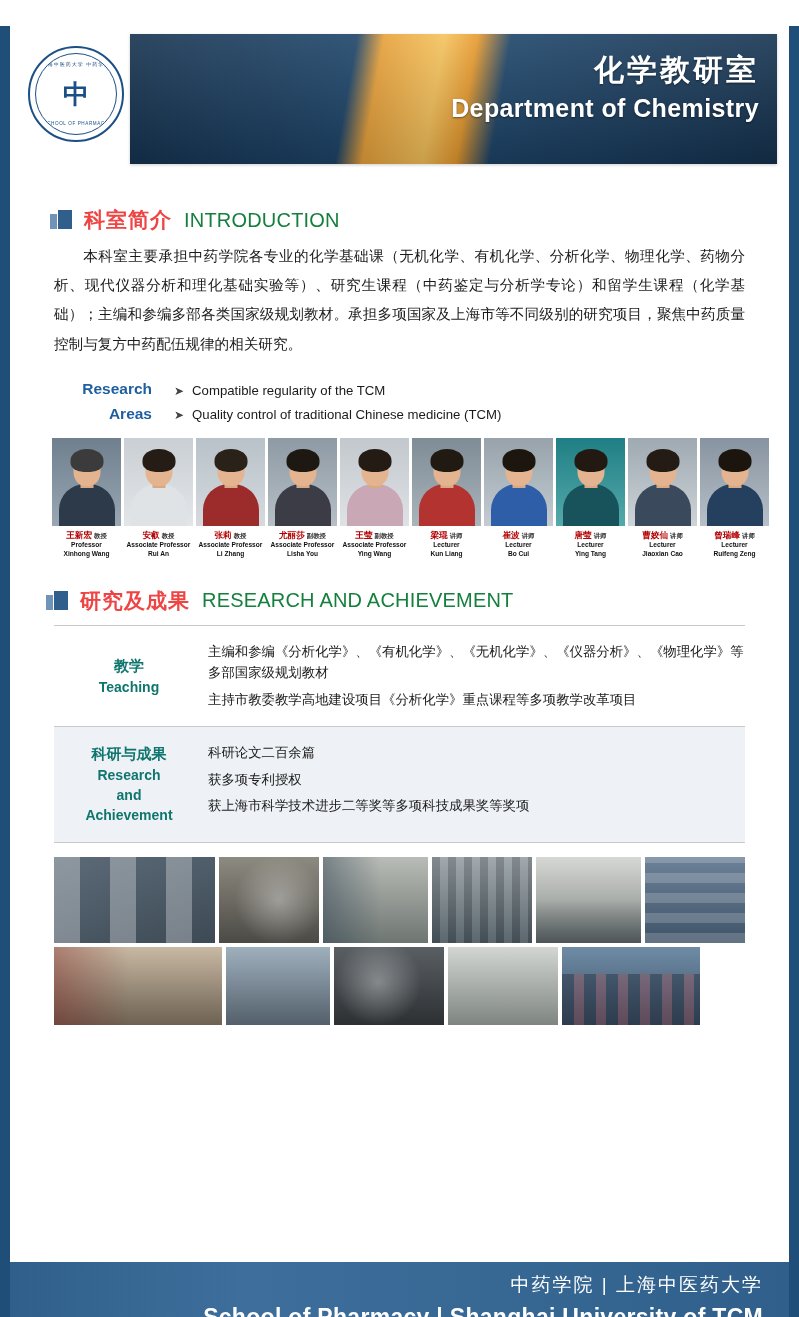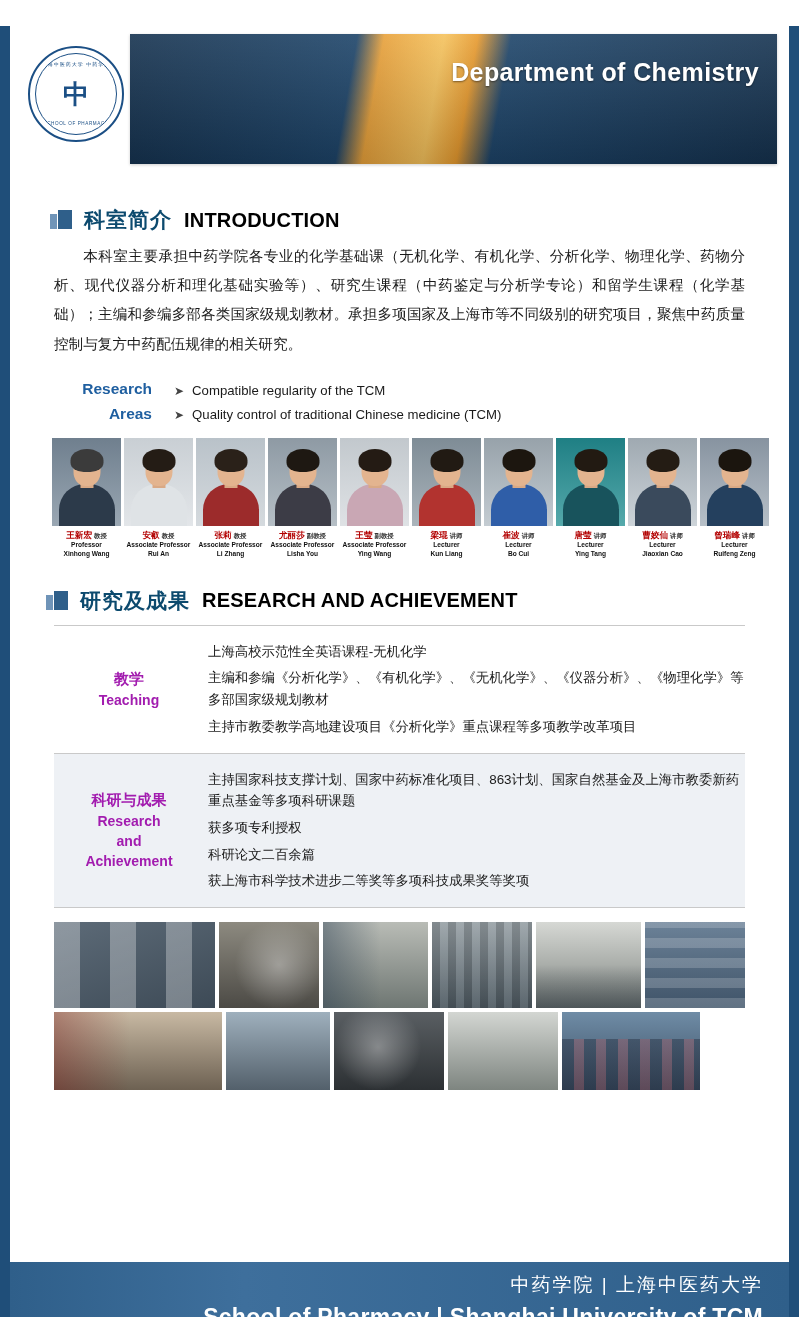--- a/index.html
+++ b/index.html
@@ -131,28 +131,28 @@
   .sq-icon i {
     position: absolute;
     display: block;
     background: #6f94b8;
   }
   .sq-icon i.a { left: 0; top: 4px; width: 7px; height: 15px; }
   .sq-icon i.b { left: 8px; top: 0; width: 14px; height: 19px; background: #2f5f8a; }
   .head-cn {
     font-size: 21px;
     font-weight: bold;
-    color: #0c4a6e;
+    color: #ef4444;
     letter-spacing: 1px;
     margin-right: 12px;
   }
   .head-en {
     font-size: 20px;
-    font-weight: bold;
-    color: #000000;
+    font-weight: normal;
+    color: #15803d;
     letter-spacing: 0.2px;
   }
   
   .intro-para {
     margin: 8px 44px 0 44px;
     font-size: 14.6px;
     line-height: 2.0;
     text-indent: 2em;
     color: #1a1a1a;
     text-align: justify;
@@ -284,21 +284,21 @@
   }
   .rrow.shaded {
     background: #eef1f5;
   }
   .rlabel {
     width: 150px;
     flex: 0 0 auto;
     text-align: center;
     padding: 16px 10px;
     box-sizing: border-box;
-    color: #a21caf;
+    color: #0f766e;
     font-weight: bold;
     display: flex;
     flex-direction: column;
     justify-content: center;
     align-items: center;
   }
   .rlabel .cn {
     font-size: 15px;
     line-height: 1.45;
   }
@@ -370,20 +370,21 @@
   <div class="header">
     <div class="header-band"></div>
     <div class="logo">
       <div class="logo-inner">
         <div class="logo-cn">上海中医药大学  中药学院</div>
         <div class="logo-mark">中</div>
         <div class="logo-en">SCHOOL OF PHARMACY</div>
       </div>
     </div>
     <div class="header-titles">
+      <div class="header-title-cn">化学教研室</div>
       <div class="header-title-en">Department of Chemistry</div>
     </div>
   </div>
 
   <div class="section-head" style="margin-top:30px;">
     <span class="sq-icon">
         <i class="a"></i>
         <i class="b"></i>
       </span>
     <span class="head-cn">科室简介</span>
@@ -548,37 +549,35 @@
   </div>
 
   <div class="rtable">
 
     <div class="rrow">
       <div class="rlabel">
         <div class="cn">教学</div>
         <div class="en">Teaching</div>
       </div>
       <div class="ritems">
-        <div class="ritem">上海高校示范性全英语课程-无机化学</div>
         <div class="ritem">主编和参编《分析化学》、《有机化学》、《无机化学》、《仪器分析》、《物理化学》等多部国家级规划教材</div>
         <div class="ritem">主持市教委教学高地建设项目《分析化学》重点课程等多项教学改革项目</div>
       </div>
     </div>
 
     <div class="rrow shaded">
       <div class="rlabel">
         <div class="cn">科研与成果</div>
         <div class="en">Research</div>
         <div class="en">and</div>
         <div class="en">Achievement</div>
       </div>
       <div class="ritems">
-        <div class="ritem">主持国家科技支撑计划、国家中药标准化项目、863计划、国家自然基金及上海市教委新药重点基金等多项科研课题</div>
+        <div class="ritem">科研论文二百余篇</div>
         <div class="ritem">获多项专利授权</div>
-        <div class="ritem">科研论文二百余篇</div>
         <div class="ritem">获上海市科学技术进步二等奖等多项科技成果奖等奖项</div>
       </div>
     </div>
 
   </div>
 
   <div class="gallery">
     <div class="grow grow1">
       <div class="gimg" style="width:168px">
         <div class="ov" style="background:linear-gradient(160deg,#5d6b78,#3d4a56)"></div>

